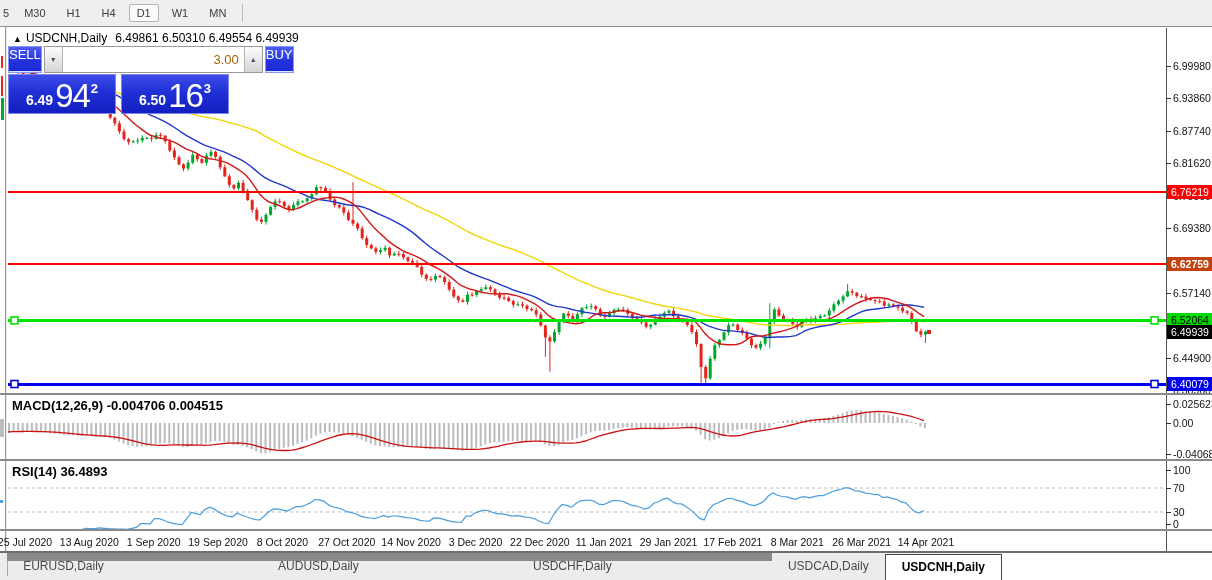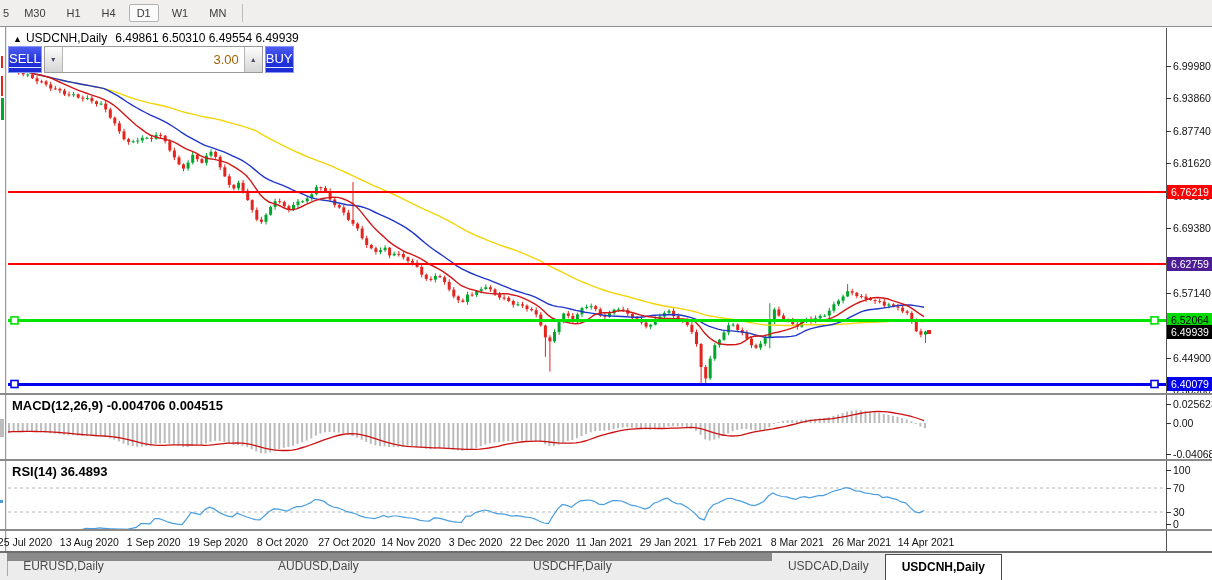--- a/index.html
+++ b/index.html
@@ -36,21 +36,21 @@
   .tabgrip{width:1px;background:#aaa;margin:4px 0 4px 7px;}
   .tab{font-size:12px;color:#4a4a4a;padding:6px 16px 0 16px;position:relative;white-space:nowrap;}
   .tab.sep::after{content:"";position:absolute;right:0;top:6px;bottom:6px;width:1px;background:#b0b0b0;}
   .tab.active{background:#ffffff;color:#000;font-weight:bold;border:1px solid #4a4a4a;border-bottom:none;
               margin-top:1px;padding-top:5px;}
   
   .tpanel{position:absolute;left:8px;top:46px;width:221px;z-index:10;}
   .trow1{display:flex;height:27px;align-items:stretch;}
   .btn{background:linear-gradient(#4d5cf0 0%,#2333dc 55%,#1a29d0 100%);color:#fff;font-size:13px;
        display:flex;align-items:center;justify-content:center;border:1px solid #8a96f5;box-sizing:border-box;}
-  .btn span{border-bottom:1px solid #dfe4ff;padding-bottom:1px;}
+  .btn span{border-bottom:1px solid #dfe4ff;padding-bottom:9px;}
   .btn-sell{width:55px;}
   .btn-buy{width:57px;margin-left:2px;}
   .spin{display:flex;flex:1;border:1px solid #9a9a9a;background:#fff;margin-left:2px;margin-right:0;box-sizing:border-box;}
   .spinbtn{width:17px;background:linear-gradient(#fdfdfd,#d5d5d5);border-right:1px solid #b5b5b5;color:#4a4a6a;
            font-size:7px;display:flex;align-items:center;justify-content:center;}
   .spinbtn.up{border-right:none;border-left:1px solid #b5b5b5;}
   .vol{flex:1;border:none;outline:none;text-align:right;font-size:13px;padding:0 5px 0 0;color:#a16207;
        font-family:"Liberation Sans",sans-serif;min-width:0;}
   .trow2{display:flex;height:40px;margin-top:1px;}
   .pbox{flex:1;background:linear-gradient(#3d4ce8 0%,#2130d6 45%,#121fc0 100%);border:1px solid #7b86ec;
@@ -718,20 +718,32 @@
       </div>
     <div class="spin">
       <div class="spinbtn">▼</div>
       <input class="vol" readonly="" value="3.00" style="">
       <div class="spinbtn up">▲</div>
     </div>
     <div class="btn btn-buy">
         <span>BUY</span>
       </div>
   </div>
+  <div class="trow2">
+    <div class="pbox">
+      <span class="psmall">6.49</span>
+      <span class="pbig">94</span>
+      <span class="psup">2</span>
+    </div>
+    <div class="pbox">
+      <span class="psmall">6.50</span>
+      <span class="pbig">16</span>
+      <span class="psup">3</span>
+    </div>
+  </div>
 </div>
 
 <div id="axis-layer">
     <div class="dash" style="top: 65.9257px;"></div>
     <div class="tick" style="top: 59.9257px;">6.99980</div>
     <div class="dash" style="top: 98.4229px;"></div>
     <div class="tick" style="top: 92.4229px;">6.93860</div>
     <div class="dash" style="top: 130.92px;"></div>
     <div class="tick" style="top: 124.92px;">6.87740</div>
     <div class="dash" style="top: 163.417px;"></div>
@@ -758,21 +770,21 @@
     <div class="tick" style="top: 447.678px;">-0.040687</div>
     <div class="dash" style="top: 470px;"></div>
     <div class="tick" style="top: 464px;">100</div>
     <div class="dash" style="top: 488px;"></div>
     <div class="tick" style="top: 482px;">70</div>
     <div class="dash" style="top: 512px;"></div>
     <div class="tick" style="top: 506px;">30</div>
     <div class="dash" style="top: 524px;"></div>
     <div class="tick" style="top: 518px;">0</div>
     <div class="badge" style="top: 185.097px; background: rgb(255, 0, 0); color: rgb(255, 255, 255);">6.76219</div>
-    <div class="badge" style="top: 256.569px; background: #4c1d95; color: rgb(255, 255, 255);">6.62759</div>
+    <div class="badge" style="top: 256.569px; background: #c2410c; color: rgb(255, 255, 255); font-weight: bold;">6.62759</div>
     <div class="badge" style="top: 313.36px; background: rgb(0, 220, 0); color: rgb(0, 0, 0);">6.52064</div>
     <div class="badge" style="top: 324.643px; background: rgb(0, 0, 0); color: rgb(255, 255, 255);">6.49939</div>
     <div class="badge" style="top: 377px; background: rgb(0, 0, 238); color: rgb(255, 255, 255);">6.40079</div>
   </div>
 <div class="vaxis-line"></div>
 <div class="sep" style="top:393px;"></div>
 <div class="sep" style="top:459px;"></div>
 <div class="sep" style="top:529px;"></div>
 <div class="wbottom"></div>
 <div id="date-layer">

